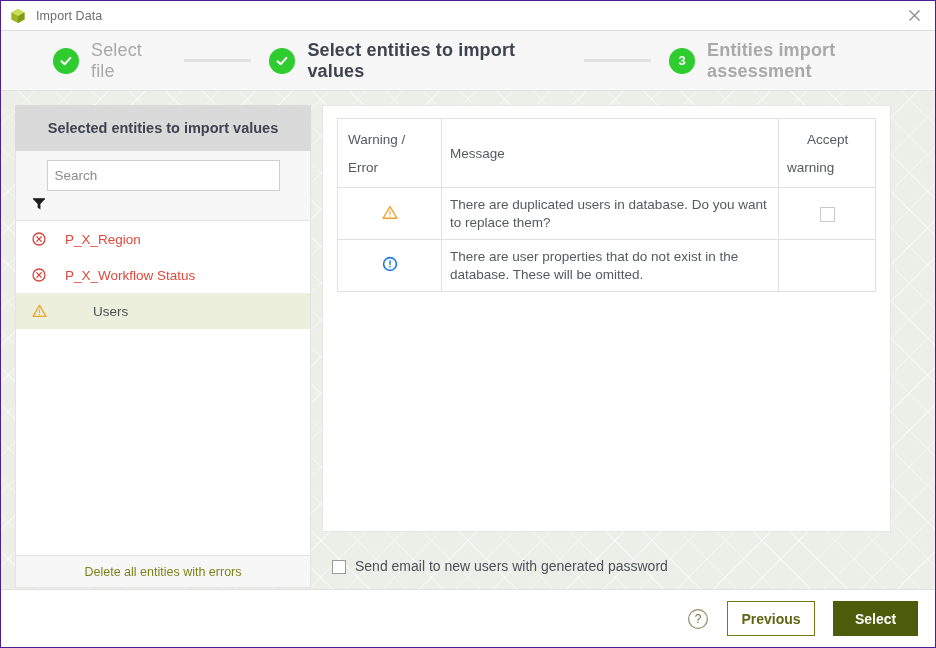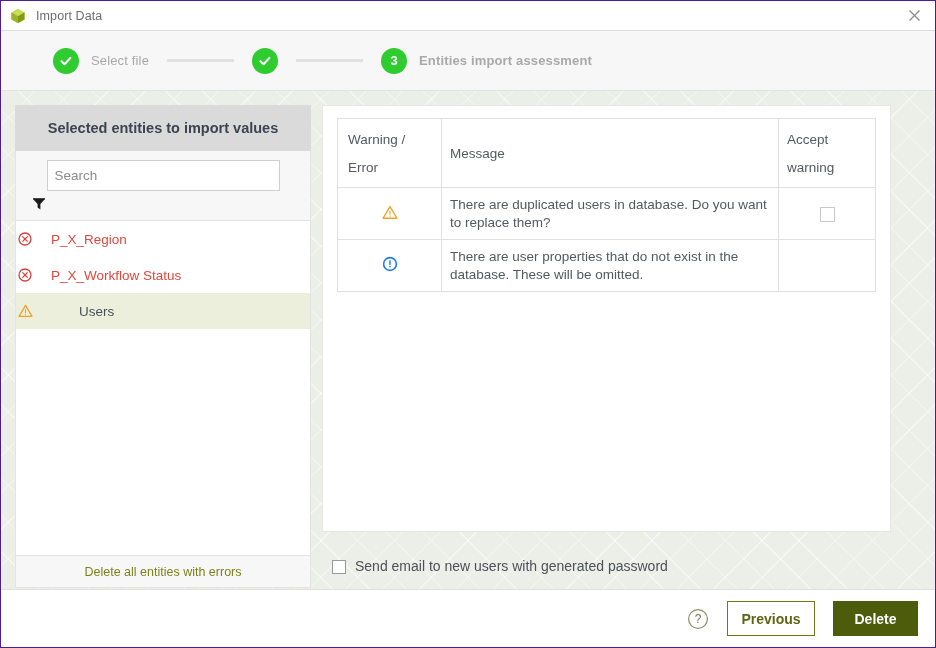--- a/index.html
+++ b/index.html
@@ -74,21 +74,21 @@
     flex: 0 0 26px;
     border-radius: 50%;
     background: #2ecc2e;
     display: flex;
     align-items: center;
     justify-content: center;
     color: #fff;
     font-size: 13px;
     font-weight: bold;
   }
-  .step-label { font-size: 13px; letter-spacing: .15px; }
+  .step-label { font-size: 18px; letter-spacing: .15px; }
   .step-done .step-label { color: #a9a9a9; }
   .step-active .step-label { color: #3d4450; font-weight: bold; }
   .step-future .step-label { color: #a9a9a9; font-weight: bold;}
   .connector {
     width: 67px;
     height: 3px;
     background: #e0e0e0;
     margin: 0 18px;
     flex: 0 0 67px;
   }
@@ -164,21 +164,21 @@
     background: #ffffff;
     border: 1px solid #e3e3e3;
     border-top: none;
     border-bottom: none;
     overflow: hidden;
   }
   .entity-item {
     height: 36px;
     display: flex;
     align-items: center;
-    padding-left: 0;
+    padding-left: 14px;
     box-sizing: border-box;
     cursor: default;
   }
   .entity-item.selected { background: #ecefdc; }
   .entity-icon {
     width: 18px; height: 18px; flex: 0 0 18px;
     margin-right: 17px;
     display: flex; align-items: center; justify-content: center;
   }
   .entity-label { font-size: 13.5px; }
@@ -231,21 +231,21 @@
     height: 68px;
     font-size: 13.5px;
     text-align: left;
     padding: 0 8px;
   }
   th.col-we { width: 87px; text-align: center; }
   th.col-we .l1 { display:block; text-align: left; padding-left: 2px; }
   th.col-we .l2 { display:block; text-align: left; padding-left: 2px; margin-top: 13px;}
   th.col-msg { width: auto; }
   th.col-acc { width: 80px; text-align: center; }
-  th.col-acc .l1 { display:block; margin-bottom: 13px; }
+  th.col-acc .l1 { display:block; margin-bottom: 13px; margin-left: 20px; }
   th.col-acc .l2 { display:block; }
   table.msg-table td { height: 43px; padding: 4px 8px; }
   td.c-icon { text-align: center; padding: 0; }
   td.c-msg { font-size: 13.5px; line-height: 18px; }
   td.c-acc { text-align: center; }
   .cb {
     width: 15px; height: 15px;
     display: inline-block;
     border: 1px solid #c9c9c9;
     background: #fff;
@@ -348,20 +348,21 @@
     </div>
 
     <span class="connector"></span>
 
     <div class="step step-active">
       <span class="step-badge">
         <svg width="14" height="14" viewBox="0 0 14 14">
           <path d="M2.5 7.2 L5.6 10.2 L11.4 3.9" fill="none" stroke="#ffffff" stroke-width="2.1" stroke-linecap="round" stroke-linejoin="round"></path>
         </svg>
       </span>
+      <span class="step-label">Select entities to import values</span>
     </div>
 
     <span class="connector"></span>
 
     <div class="step step-future">
       <span class="step-badge">3</span>
       <span class="step-label">Entities import assessment</span>
     </div>
 
   </div>
@@ -486,16 +487,16 @@
   </div>
 
   <div class="footer">
     <span class="help-btn">
       <svg width="22" height="22" viewBox="0 0 22 22">
         <circle cx="11" cy="11" r="9.4" fill="none" stroke="#8e8e6a" stroke-width="1.2"></circle>
         <text x="11" y="15.4" text-anchor="middle" font-family="Liberation Sans, sans-serif" font-size="12" fill="#70704f">?</text>
       </svg>
     </span>
     <button class="btn btn-prev">Previous</button>
-    <button class="btn btn-import">Delete</button>
+    <button class="btn btn-import">Select</button>
   </div>
 
 </div>
 
 </body></html>

